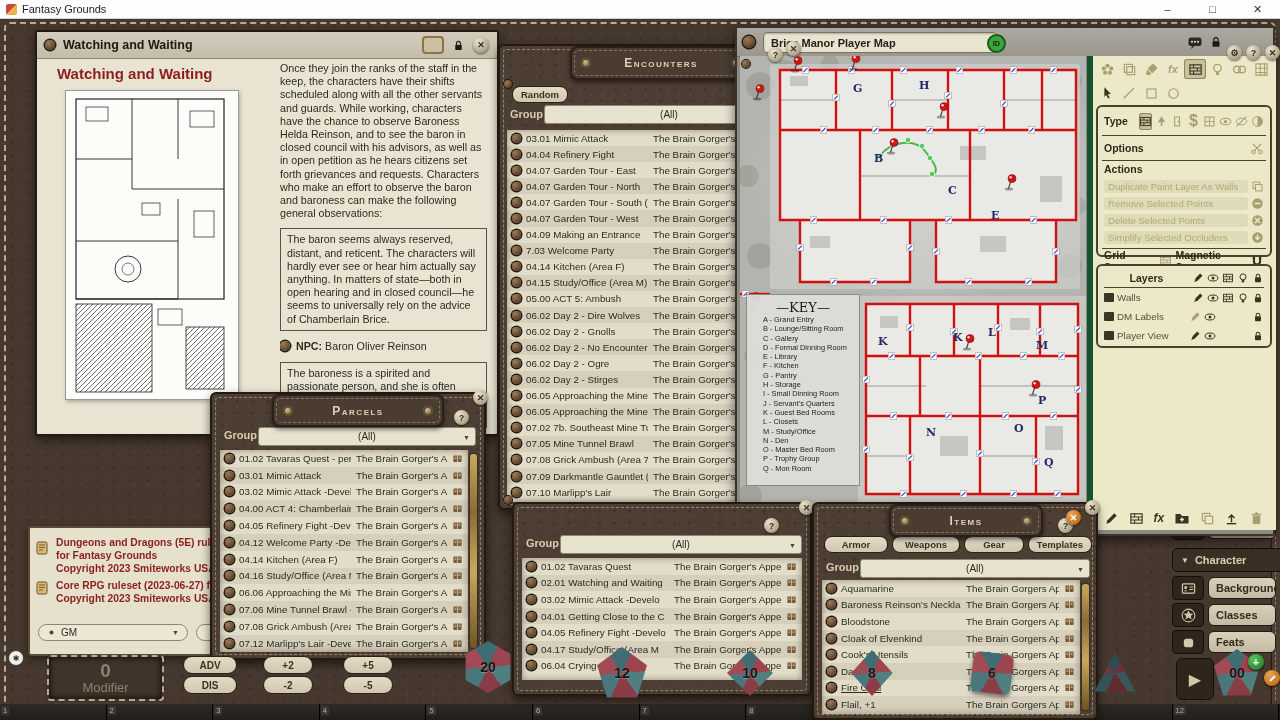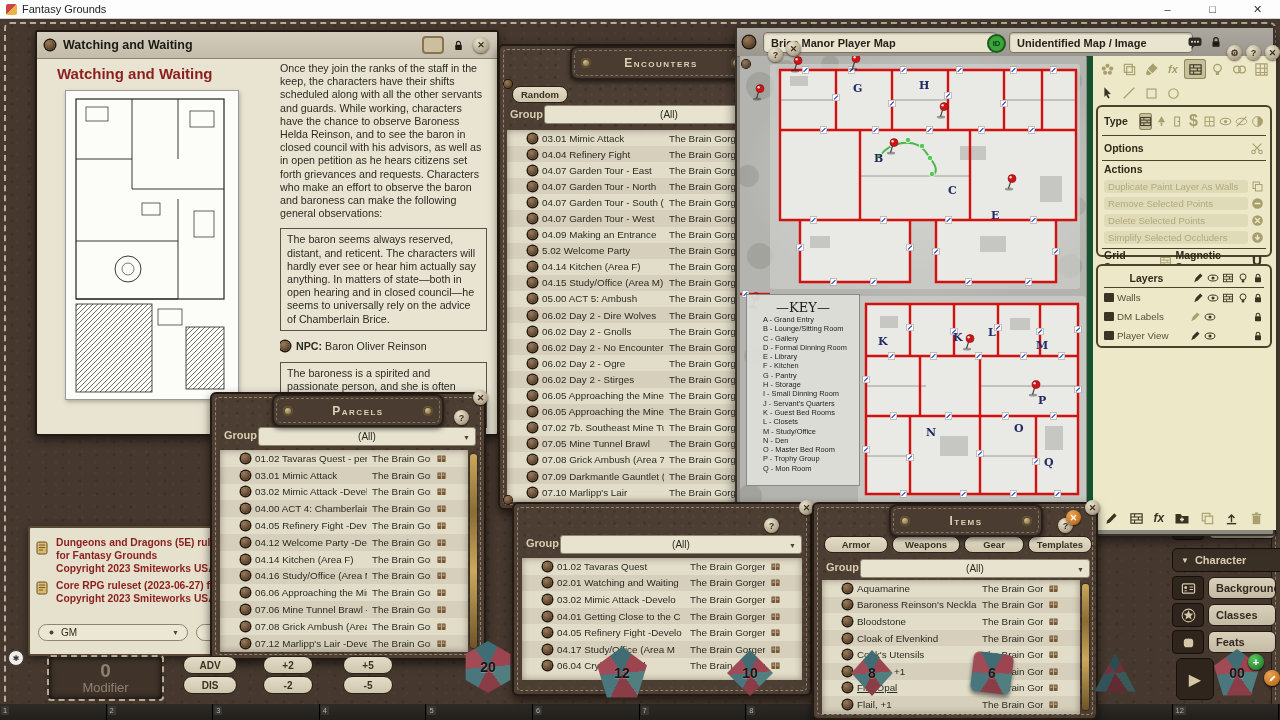--- a/index.html
+++ b/index.html
@@ -48,21 +48,21 @@
     background:radial-gradient(circle at 35% 30%,#ece4d0,#b3a88e 65%,#6b5c44);
     color:#3a2f20;font-size:9px;font-weight:bold;display:flex;align-items:center;justify-content:center;
     box-shadow:0 1px 2px rgba(0,0,0,.6);}
   .pill{background:linear-gradient(#e4dcc6,#cfc6ae);border:1.5px solid #2a2117;border-radius:8px;
     color:#3a3126;font-weight:bold;display:flex;align-items:center;justify-content:center;}
   .grp-label{color:#d9cdb0;font-weight:bold;font-size:11px;}
   .sel{background:#e8e3cf;border:1px solid #8d8570;border-radius:3px;font-size:10px;color:#2b2b22;
     display:flex;align-items:center;justify-content:center;position:relative;}
   .sel .car{position:absolute;right:5px;top:50%;transform:translateY(-50%);font-size:7px;color:#4a4436;}
   .list{position:absolute;background:#e2ddc9;box-shadow:inset 0 0 7px rgba(50,38,20,.45);overflow:hidden;}
-  .lrow{display:flex;align-items:center;gap:5px;padding:0 21px;}
+  .lrow{display:flex;align-items:center;gap:5px;padding:0 5px;}
   .list div.lrow:nth-of-type(even){background:rgba(58,48,30,.08);}
   .lrow .knob{width:9px;height:9px;}
   .lrow .nm{font-size:9.8px;color:#2b2b22;white-space:nowrap;overflow:hidden;flex:none;}
   .lrow .camp{font-size:9.8px;color:#2b2b22;white-space:nowrap;overflow:hidden;flex:1;}
   .ic{display:inline-block;vertical-align:middle;flex:none;}
   .scrollrod{position:absolute;width:7px;border-radius:3px;
     background:linear-gradient(#caa85c,#8a6c34 30%,#caa85c 60%,#6e5427);box-shadow:0 0 2px #000;}
   
   #story{left:35px;top:30px;width:460px;height:402px;z-index:2;background:#e9e4d2;
     border:2px solid #241a12;border-radius:3px;box-shadow:0 4px 10px rgba(0,0,0,.5);}
@@ -497,21 +497,21 @@
         </div>
 
         <div class="lrow" style="height:16.1px">
           <span class="knob"></span>
           <span class="nm" style="width:122px">04.09 Making an Entrance</span>
           <span class="camp">The Brain Gorger's Appeti</span>
         </div>
 
         <div class="lrow" style="height:16.1px">
           <span class="knob"></span>
-          <span class="nm" style="width:122px">5.02 Welcome Party</span>
+          <span class="nm" style="width:122px">7.03 Welcome Party</span>
           <span class="camp">The Brain Gorger's Appeti</span>
         </div>
 
         <div class="lrow" style="height:16.1px">
           <span class="knob"></span>
           <span class="nm" style="width:122px">04.14 Kitchen (Area F)</span>
           <span class="camp">The Brain Gorger's Appeti</span>
         </div>
 
         <div class="lrow" style="height:16.1px">
@@ -770,21 +770,20 @@
       <span>▶</span>
     </div>
   </div>
   <div id="sliver" class="abs"></div>
 
   <div id="mapwin" class="abs">
     <div class="mhead">
       <span class="knob abs" style="left:6px;top:8px;width:12px;height:12px"></span>
       <div class="mfield" style="left:26px;top:4px;width:218px">Brice Manor Player Map</div>
       <span id="idbadge" style="left:250px;top:6px">ID</span>
-      <div class="mfield" style="left:272px;top:4px;width:168px">Unidentified Map / Image</div>
       <svg class="ic abs" style="left:450px;top:7px;width:16px;height:16px;color:#2e2a22">
           <use href="#i-speech"></use>
         </svg>
       <svg class="ic abs" style="left:472px;top:7px;width:14px;height:14px;color:#1d1a14">
           <use href="#i-lock"></use>
         </svg>
     </div>
 
     <div id="maparea">
       <svg width="346" height="474" viewBox="0 0 346 474">

